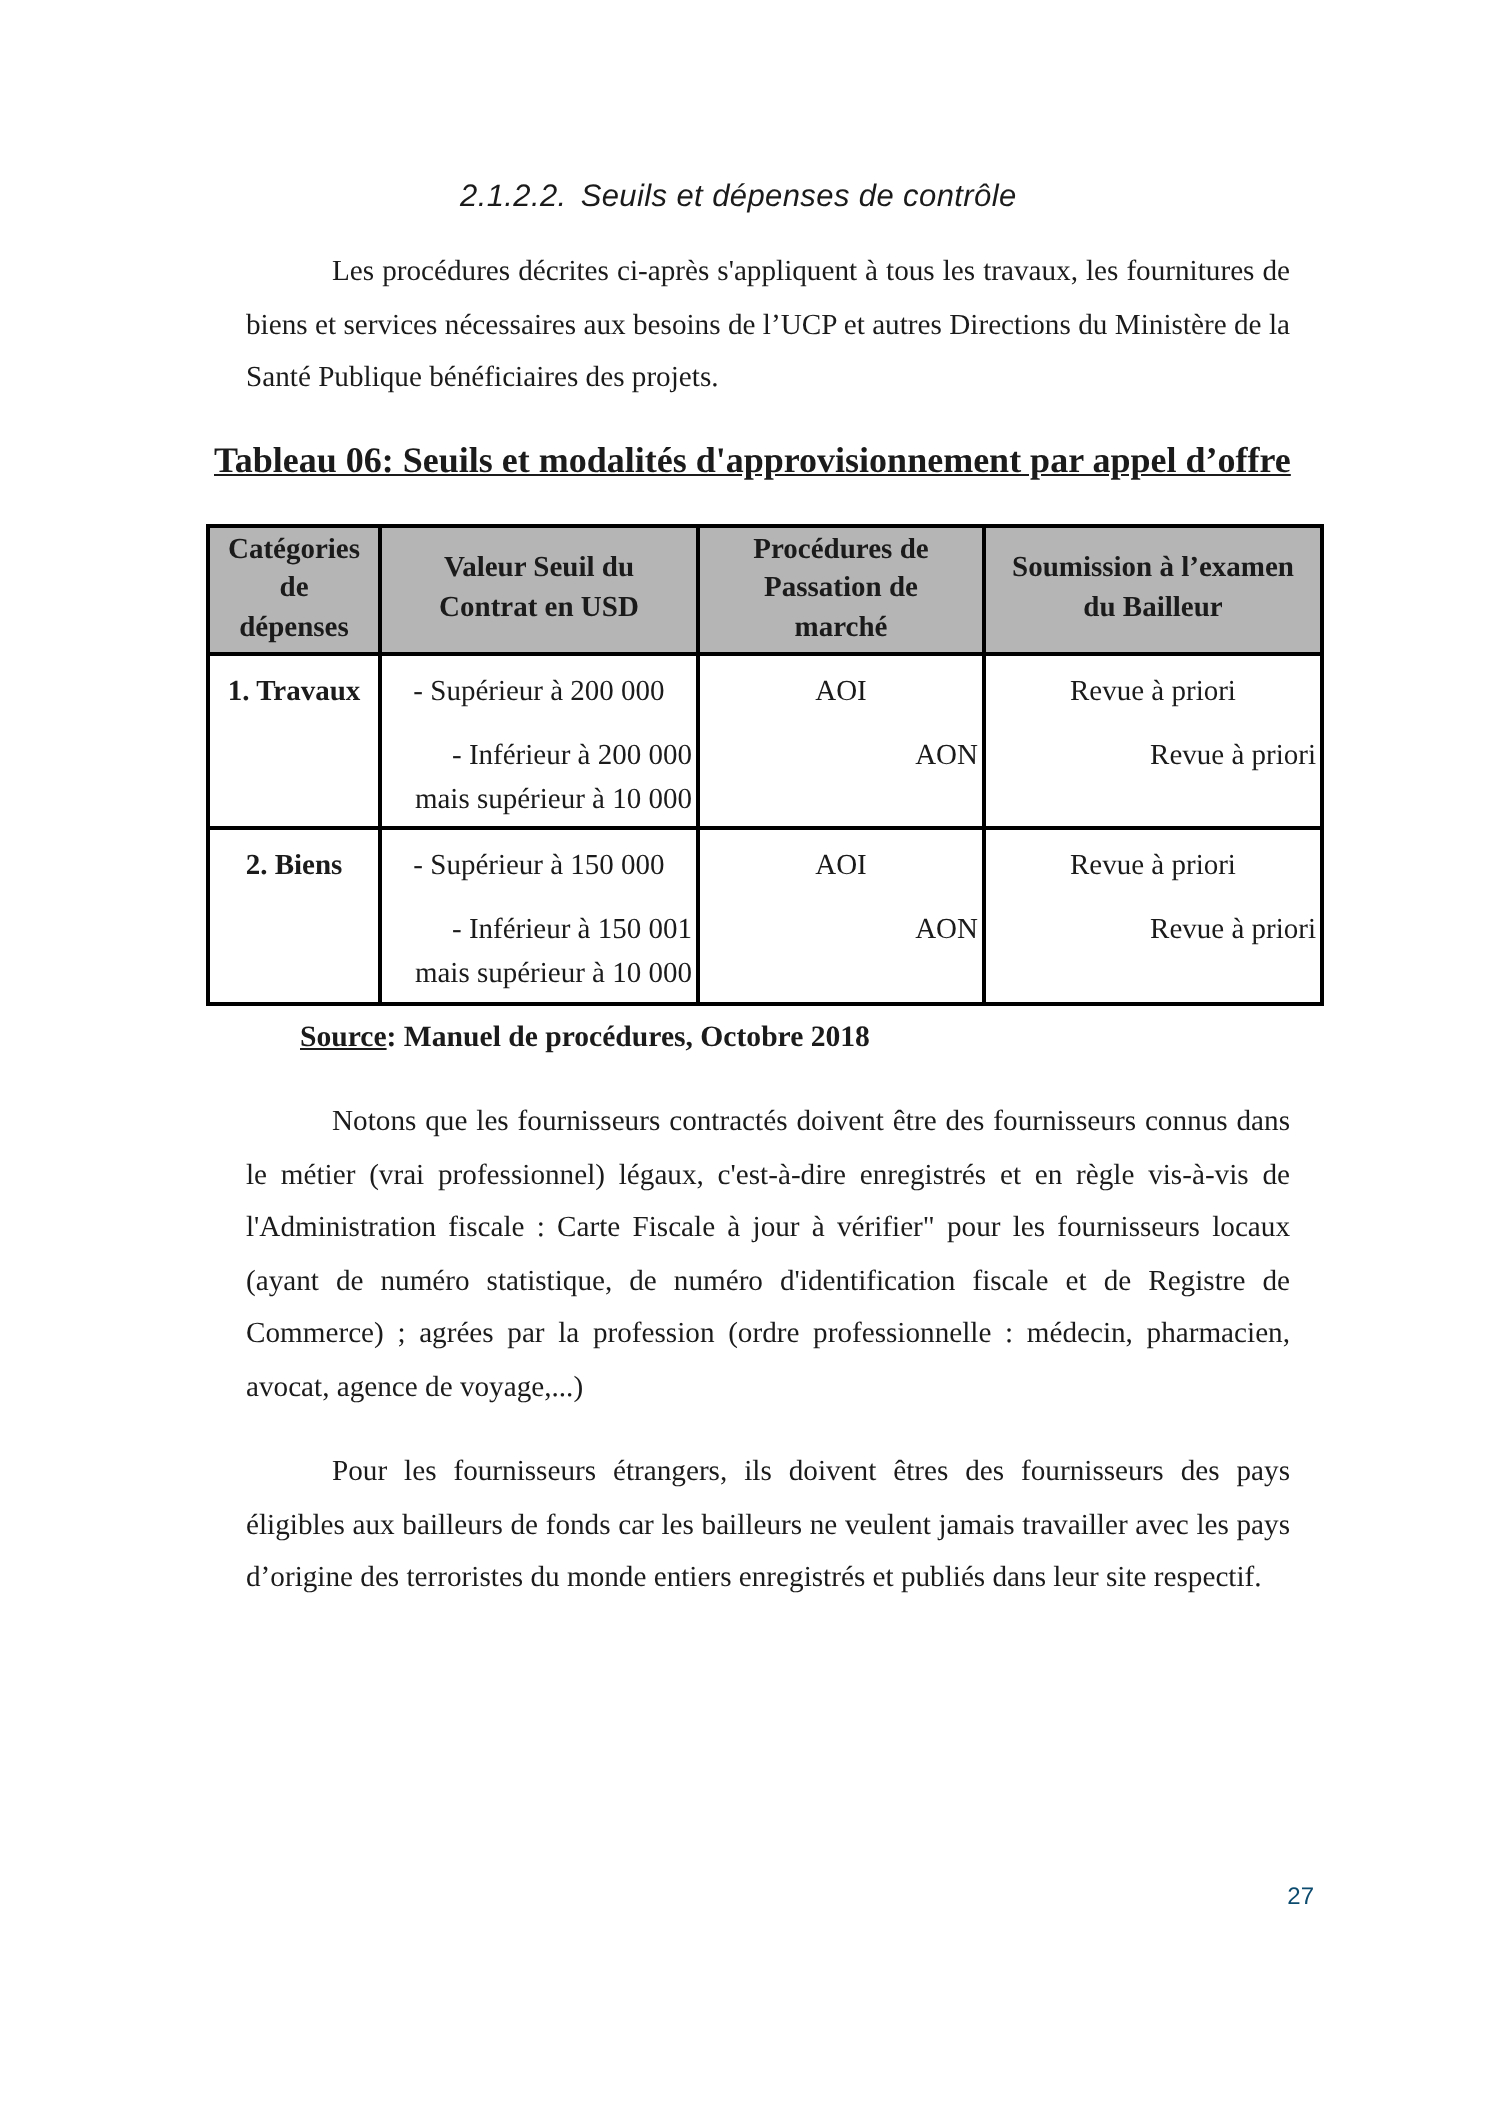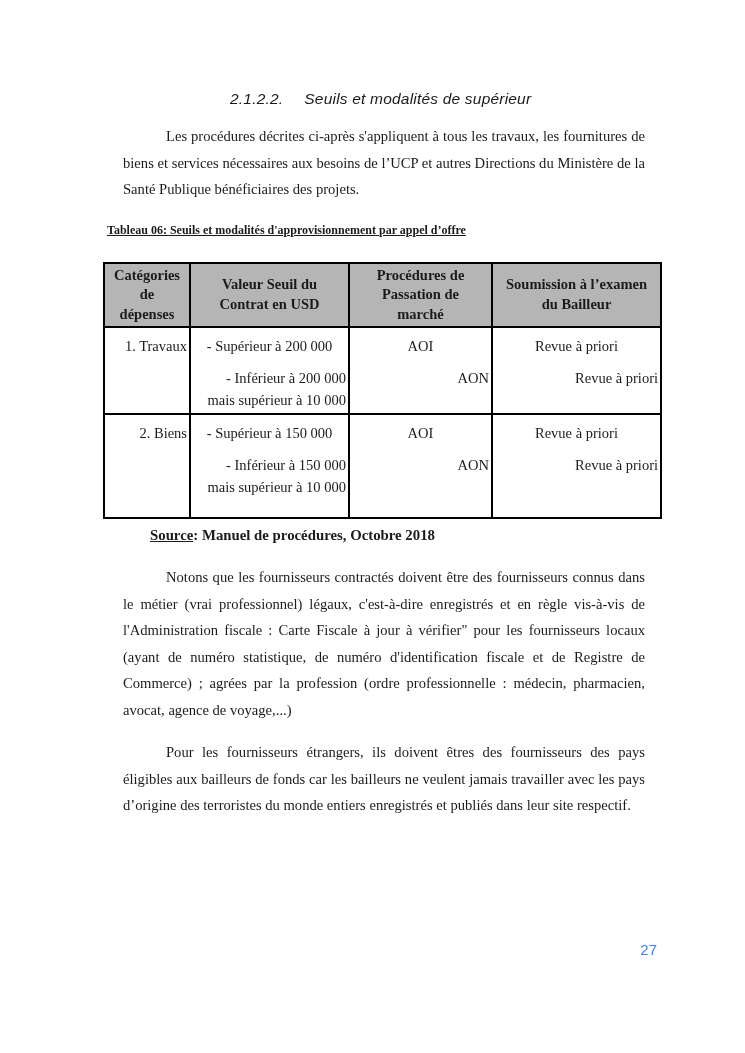--- a/index.html
+++ b/index.html
@@ -17,36 +17,36 @@
   }
   .heading {
     font-family: "Liberation Sans", sans-serif;
     font-style: italic;
     font-size: 15.5px;
     line-height: 19px;
     padding-left: 123px;
     letter-spacing: 0.2px;
     white-space: nowrap;
   }
-  .h-num { margin-right: 21px; font-style: italic; }
+  .h-num { margin-right: 7px; font-style: italic; }
   .body-para {
     margin: 16px;
     font-size: 14.6px;
     line-height: 26.5px;
     text-align: justify;
     text-align-last: left;
     text-indent: 43px;
   }
   .p1 { margin-top: 15px; }
   .p2 { margin-top: 0; }
   .table-title {
     margin-top: 14px;
     font-weight: bold;
     text-decoration: underline;
-    font-size: 12px;
+    font-size: 18px;
     line-height: 22px;
     white-space: nowrap;
   }
   table.seuils-table {
     border-collapse: collapse;
     table-layout: fixed;
     width: 557px;
     margin-top: 21px;
     margin-left: -4px;
   }
@@ -65,49 +65,49 @@
     padding: 2px 1px;
   }
   .seuils-table td {
     vertical-align: top;
     text-align: center;
     font-size: 14.5px;
     line-height: 22px;
     padding: 7px 2px 0 2px;
   }
   .seuils-table tbody tr.row-1 { height: 87px; }
-  .seuils-table tbody tr.row-2 { height: 104px; padding-left: 15px; }
-  .cat-label { font-weight: normal; line-height: 22px; text-align: right; }
+  .seuils-table tbody tr.row-2 { height: 88px; padding-left: 15px; }
+  .cat-label { font-weight: bold; line-height: 22px; }
   .entry.gap { margin-top: 10px; text-align: right; }
   .source-line {
     margin-top: 5px;
     padding-left: 43px;
     font-weight: bold;
     font-size: 14.8px;
     line-height: 22px;
   }
   .src-label { text-decoration: underline; }
   .p3 { margin-top: 18px; }
   .p4 { margin-top: 2px; }
   .page-number {
     position: absolute;
     top: 941px;
     right: 88px;
     font-family: "Liberation Sans", sans-serif;
-    font-size: 15px;
-    color: #3b82f6;
+    font-size: 12px;
+    color: #0c4a6e;
   }
 </style>
 </head>
 <body>
 
 <div class="page">
 
   <div class="heading">
-    <span class="h-num">2.1.2.2.</span><span class="h-title">Seuils et modalités de supérieur</span>
+    <span class="h-num">2.1.2.2.</span><span class="h-title">Seuils et dépenses de contrôle</span>
   </div>
 
   <p class="body-para p1">Les procédures décrites ci-après s'appliquent à tous les travaux, les fournitures de biens et services nécessaires aux besoins de l’UCP et autres Directions du Ministère de la Santé Publique bénéficiaires des projets.</p>
 
 
   <div class="table-title">Tableau 06: Seuils et modalités d'approvisionnement par appel d’offre</div>
 
   <table class="seuils-table">
     <colgroup>
       <col style="width:86px">
@@ -158,21 +158,21 @@
           <div class="entry gap">Revue à priori</div>
         </td>
       </tr>
       <tr class="row-2">
         <td>
           <div class="cat-label">2. Biens</div>
         </td>
         <td>
           <div class="entry">- Supérieur à 150 000</div>
           <div class="entry gap">
-            <div>- Inférieur à 150 000</div>
+            <div>- Inférieur à 150 001</div>
             <div>mais supérieur à 10 000</div>
           </div>
         </td>
         <td>
           <div class="entry">AOI</div>
           <div class="entry gap">AON</div>
         </td>
         <td>
           <div class="entry">Revue à priori</div>
           <div class="entry gap">Revue à priori</div>

